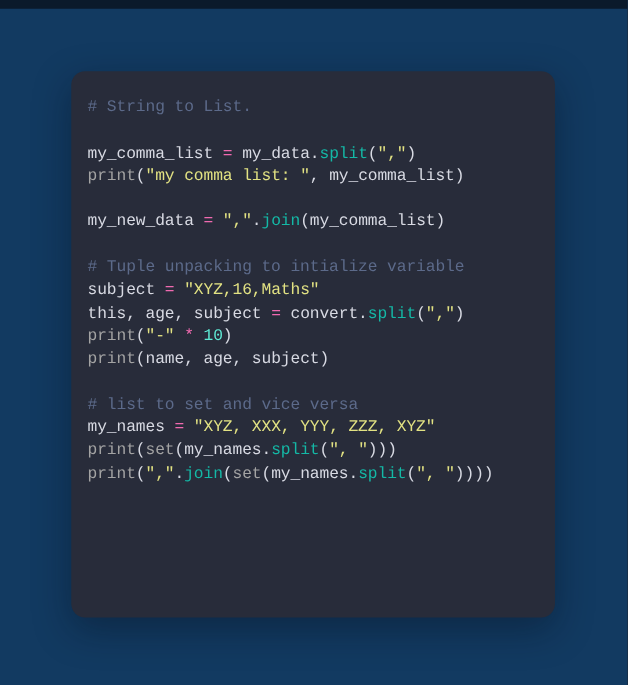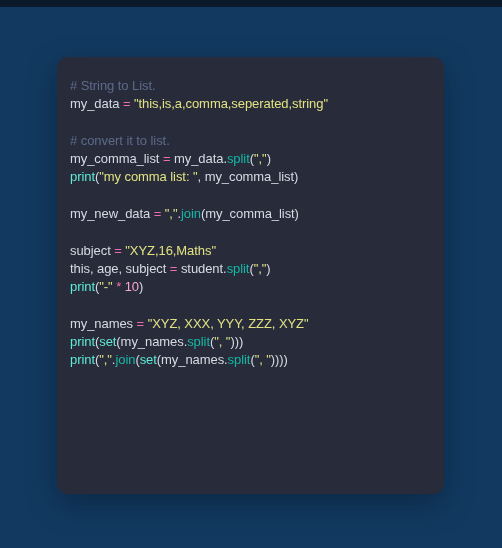--- a/index.html
+++ b/index.html
@@ -48,57 +48,58 @@
   #code-body {
     position: absolute;
     left: 13px;
     top: 20px;
     right: 6px;
   }
 
   .line {
     height: 18.3px;
     line-height: 18.3px;
-    font-family: Liberation Sans, sans-serif;
+    font-family: Liberation Mono, monospace;
     font-size: 13px;
     white-space: pre;
     color: #d8dae3;
     letter-spacing: -0.07px;
   }
   .line.blank {
     height: 18.3px;
   }
 
   .t-com  { color: #5c6a8a; }
   .t-str  { color: #e2e283; }
-  .t-fn   { color: #5eead4; }
+  .t-fn   { color: #a3a3a3; }
   .t-meth { color: #14b8a6; }
   .t-op   { color: #f06ab0; }
-  .t-num  { color: #f9a8d4; }
+  .t-num  { color: #5eead4; }
   .t-id   { color: #d8dae3; }
   .t-pun  { color: #d8dae3; }
 </style>
 </head>
 <body>
 
 <div id="backdrop"></div>
 <div id="top-strip"></div>
 
 <div id="code-card">
   <div id="code-body">
       <div class="line"><span class="t-com"># String to List.</span></div>
-      <div class="line"><span class="t-id">my_data </span><span class="t-op">=</span><span class="t-pun"> </span><span class="t-str">"this,is,a,comma,seperated,string"</span></div>
       <div class="line blank">&nbsp;</div>
-      <div class="line"><span class="t-com"># convert it to list.</span></div>
       <div class="line"><span class="t-id">my_comma_list </span><span class="t-op">=</span><span class="t-id"> my_data.</span><span class="t-meth">split</span><span class="t-pun">(</span><span class="t-str">","</span><span class="t-pun">)</span></div>
       <div class="line"><span class="t-fn">print</span><span class="t-pun">(</span><span class="t-str">"my comma list: "</span><span class="t-id">, my_comma_list)</span></div>
       <div class="line blank">&nbsp;</div>
       <div class="line"><span class="t-id">my_new_data </span><span class="t-op">=</span><span class="t-pun"> </span><span class="t-str">","</span><span class="t-pun">.</span><span class="t-meth">join</span><span class="t-id">(my_comma_list)</span></div>
       <div class="line blank">&nbsp;</div>
+      <div class="line"><span class="t-com"># Tuple unpacking to intialize variable</span></div>
       <div class="line"><span class="t-id">subject </span><span class="t-op">=</span><span class="t-pun"> </span><span class="t-str">"XYZ,16,Maths"</span></div>
-      <div class="line"><span class="t-id">this, age, subject </span><span class="t-op">=</span><span class="t-id"> student.</span><span class="t-meth">split</span><span class="t-pun">(</span><span class="t-str">","</span><span class="t-pun">)</span></div>
+      <div class="line"><span class="t-id">this, age, subject </span><span class="t-op">=</span><span class="t-id"> convert.</span><span class="t-meth">split</span><span class="t-pun">(</span><span class="t-str">","</span><span class="t-pun">)</span></div>
       <div class="line"><span class="t-fn">print</span><span class="t-pun">(</span><span class="t-str">"-"</span><span class="t-pun"> </span><span class="t-op">*</span><span class="t-pun"> </span><span class="t-num">10</span><span class="t-pun">)</span></div>
+      <div class="line"><span class="t-fn">print</span><span class="t-id">(name, age, subject)</span></div>
       <div class="line blank">&nbsp;</div>
+      <div class="line"><span class="t-com"># list to set and vice versa</span></div>
       <div class="line"><span class="t-id">my_names </span><span class="t-op">=</span><span class="t-pun"> </span><span class="t-str">"XYZ, XXX, YYY, ZZZ, XYZ"</span></div>
       <div class="line"><span class="t-fn">print</span><span class="t-pun">(</span><span class="t-fn">set</span><span class="t-id">(my_names.</span><span class="t-meth">split</span><span class="t-pun">(</span><span class="t-str">", "</span><span class="t-pun">)))</span></div>
       <div class="line"><span class="t-fn">print</span><span class="t-pun">(</span><span class="t-str">","</span><span class="t-pun">.</span><span class="t-meth">join</span><span class="t-pun">(</span><span class="t-fn">set</span><span class="t-id">(my_names.</span><span class="t-meth">split</span><span class="t-pun">(</span><span class="t-str">", "</span><span class="t-pun">))))</span></div>
     </div>
 </div>
 
 </body></html>

